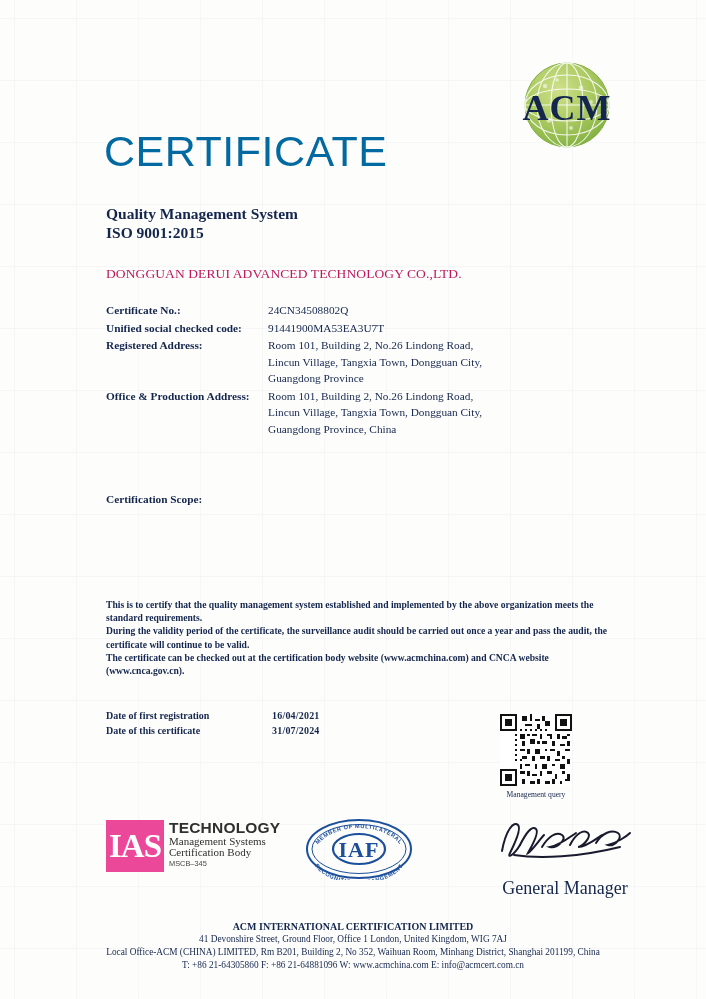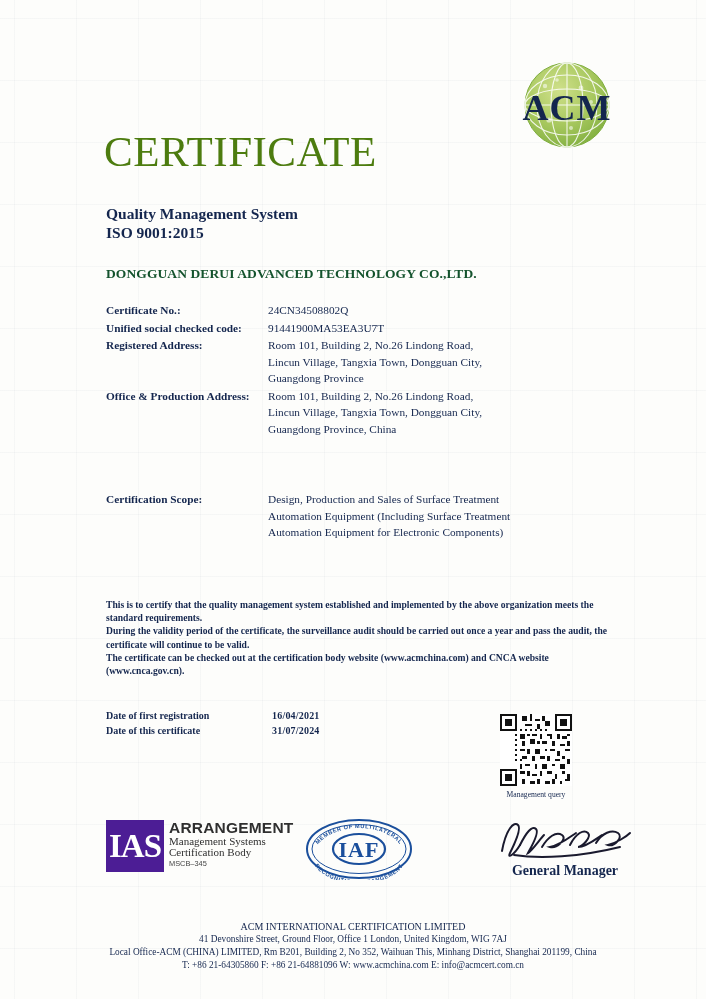--- a/index.html
+++ b/index.html
@@ -51,39 +51,39 @@
   }
   .logo svg { display:block; }
 
   
   .cert-title {
     position: absolute;
     left: 104px;
     top: 127px;
     font-size: 43px;
     letter-spacing: 0.5px;
-    color: #4d7c0f;
-    font-family: Liberation Serif, serif;
+    color: #0369a1;
+    font-family: Liberation Sans, sans-serif;
   }
   .subtitle {
     position: absolute;
     left: 106px;
     top: 204px;
     font-size: 15.5px;
     font-weight: bold;
     color: #14264e;
     line-height: 19px;
   }
   .company {
     position: absolute;
     left: 106px;
     top: 266px;
     font-size: 13.5px;
-    font-weight: bold;
-    color: #14532d;
+    font-weight: normal;
+    color: #be185d;
     letter-spacing: 0.1px;
   }
 
   
   .fields {
     position: absolute;
     left: 106px;
     top: 302px;
     width: 530px;
     font-size: 11.3px;
@@ -166,21 +166,21 @@
   
   .ias {
     position: absolute;
     left: 106px;
     top: 820px;
     display: flex;
     align-items: flex-start;
   }
   .ias .mark {
     width: 58px; height: 52px;
-    background: #4c1d95;
+    background: #ec4899;
     color: #fff;
     font-size: 33px;
     font-weight: bold;
     letter-spacing: -1px;
     display: flex;
     align-items: center;
     justify-content: center;
     font-family: "Liberation Serif", serif;
   }
   .ias .txt {
@@ -216,38 +216,38 @@
 
   .sign {
     position: absolute;
     left: 470px;
     top: 815px;
     width: 190px;
     text-align: center;
   }
   .sign .scribble { height: 48px; }
   .sign .title {
-    font-size: 14px;
-    font-weight: bold;
-    color: #14264e;
-    margin-top: 0;
+    font-size: 18px;
+    font-weight: normal;
+    color: #14264e;
+    margin-top: 15px;
   }
 
   
   .footer {
     position: absolute;
     left: 0;
     top: 920px;
     width: 706px;
     text-align: center;
     font-size: 9.3px;
     color: #14264e;
     line-height: 13px;
   }
-  .footer .f1 { font-weight: normal; font-size: 10px; text-align: center; }
+  .footer .f1 { font-weight: bold; font-size: 10px; text-align: center; }
   .footer .f2 { }
   .footer .f3 { }
   .footer .f4 { }
 </style>
 </head>
 <body>
 
 <div class="page">
   <div class="guilloche"></div>
 
@@ -324,25 +324,20 @@
           <span class="line">Lincun Village, Tangxia Town, Dongguan City,</span>
           <span class="line">Guangdong Province, China</span>
         </div>
       </div>
 
     </div>
 
     <div class="scope">
       <div class="row">
         <div class="lab">Certification Scope:</div>
-        <div class="val">
-          <span class="line">Design, Production and Sales of Surface Treatment</span>
-          <span class="line">Automation Equipment (Including Surface Treatment</span>
-          <span class="line">Automation Equipment for Electronic Components)</span>
-        </div>
       </div>
     </div>
 
     <div class="statement">
       <p>This is to certify that the quality management system established and implemented by the above organization meets the standard requirements.</p>
       <p>During the validity period of the certificate, the surveillance audit should be carried out once a year and pass the audit, the certificate will continue to be valid.</p>
       <p>The certificate can be checked out at the certification body website (www.acmchina.com) and CNCA website (www.cnca.gov.cn).</p>
     </div>
 
     <div class="dates">
@@ -454,21 +449,21 @@
               <rect x="20" y="9" width="1" height="1"></rect>
           </g>
         </svg>
       </div>
       <div class="qr-cap">Management query</div>
     </div>
 
     <div class="ias">
       <div class="mark">IAS</div>
       <div class="txt">
-        <div class="t1">ARRANGEMENT</div>
+        <div class="t1">TECHNOLOGY</div>
         <div class="t2">Management Systems</div>
         <div class="t3">Certification Body</div>
         <div class="t4">MSCB–345</div>
       </div>
     </div>
 
     <div class="iaf-seal">
       <svg width="112" height="62" viewBox="0 0 112 62">
         <defs>
           <path id="arcTop" d="M 10,40 A 46,30 0 0 1 102,40" fill="none"></path>
@@ -499,18 +494,18 @@
             <path d="M44,40 C70,44 110,42 150,32"></path>
           </g>
         </svg>
       </div>
       <div class="title">General Manager</div>
     </div>
 
     <div class="footer">
       <div class="f1">ACM INTERNATIONAL CERTIFICATION LIMITED</div>
       <div class="f2">41 Devonshire Street, Ground Floor, Office 1 London, United Kingdom, WIG 7AJ</div>
-      <div class="f3">Local Office-ACM (CHINA) LIMITED, Rm B201, Building 2, No 352, Waihuan This, Minhang District, Shanghai 201199, China</div>
+      <div class="f3">Local Office-ACM (CHINA) LIMITED, Rm B201, Building 2, No 352, Waihuan Room, Minhang District, Shanghai 201199, China</div>
       <div class="f4">T: +86 21-64305860     F: +86 21-64881096     W: www.acmchina.com     E: info@acmcert.com.cn</div>
     </div>
 
   </div>
 </div>
 
 </body></html>

